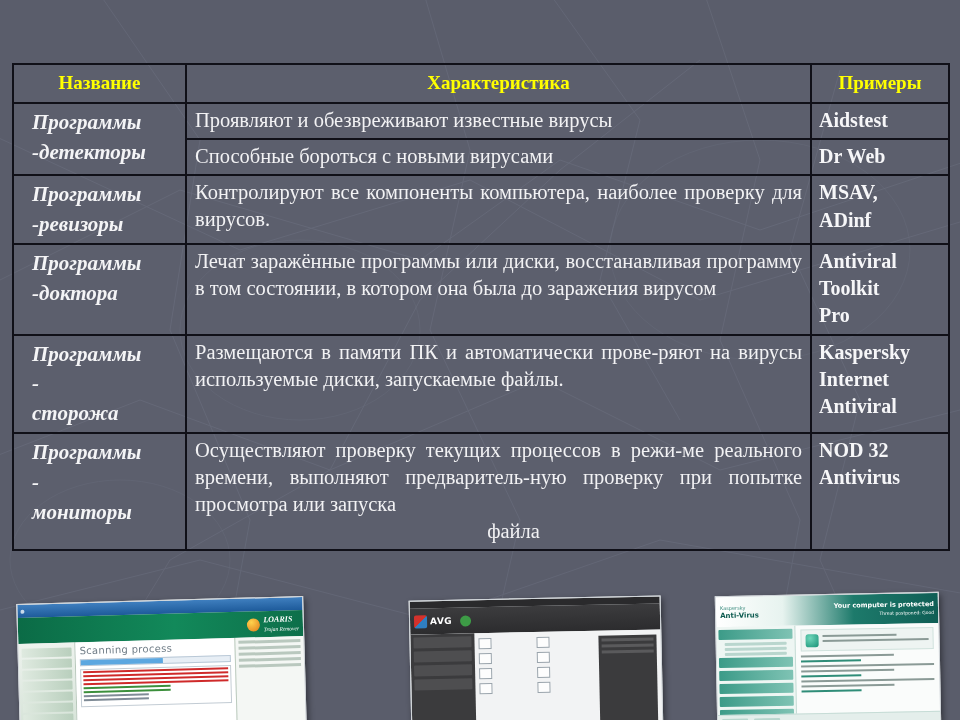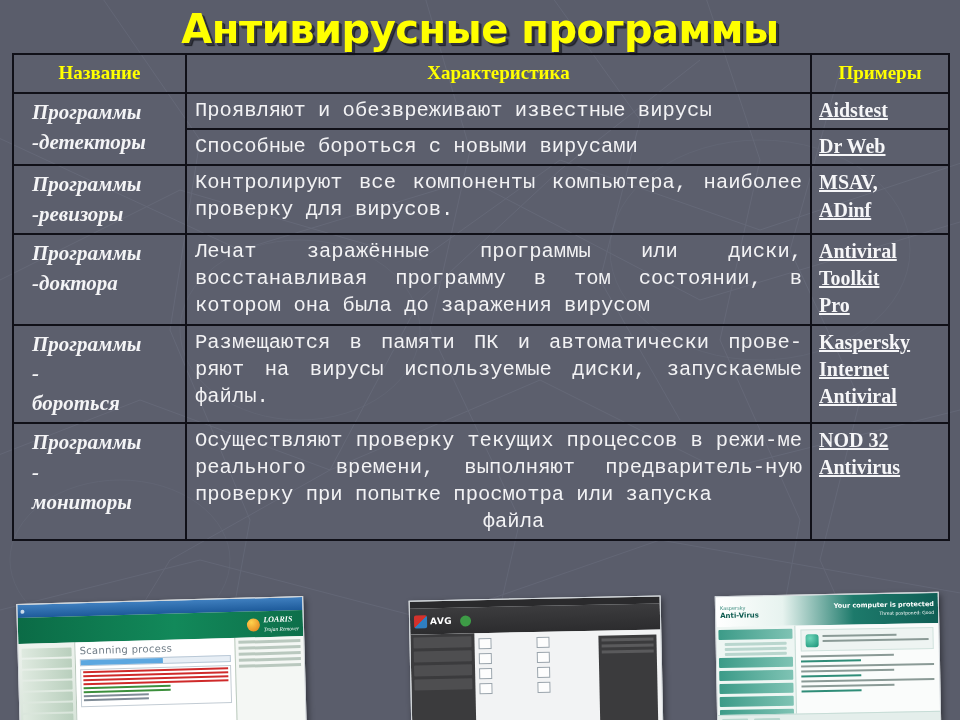--- a/index.html
+++ b/index.html
@@ -46,21 +46,21 @@
     text-shadow:
        2px 2px 0 #30323c,
        3px 3px 1px rgba(20,22,28,0.85);
     white-space: nowrap;
   }
 
   
   #av-table {
     position: absolute;
     left: 12px;
-    top: 53px;
+    top: 63px;
     width: 936px;
     border-collapse: collapse;
     table-layout: fixed;
     background: transparent;
   }
   #av-table td, #av-table th {
     border: 2px solid #101018;
     vertical-align: top;
     padding: 2px 6px 3px 18px;
     background: rgba(255,255,255,0.015);
@@ -95,38 +95,36 @@
   .name-cell .nm-line { display: block; white-space: nowrap; }
 
   
   .desc-cell {
     font-size: 20.5px;
     line-height: 1.32;
     color: #f2f2f4;
     text-align: justify;
     text-justify: inter-word;
     padding: 3px 8px 4px 8px !important;
-    font-family: Liberation Mono, monospace;
   }
   .desc-cell.nojustify { text-align: left; }
   .desc-cell .indent-line {
     display: block;
     text-align: center;
     padding-left: 30px;
   }
 
   
   .ex-cell {
     font-weight: bold;
     font-size: 20px;
     line-height: 1.36;
     color: #f6f6f8;
     text-align: left;
     padding: 3px 4px 4px 7px !important;
-    text-decoration: underline;
   }
   .ex-cell .ex-line { display: block; white-space: nowrap; }
 
   
   .shot {
     position: absolute;
     z-index: 3;
     background: #e9ecee;
     border: 1px solid #cfd4d8;
     box-shadow: 2px 3px 6px rgba(0,0,0,0.45);
@@ -304,21 +302,20 @@
   </g>
   <g stroke="#676b7b" stroke-width="1" fill="none" opacity="0.4">
     <ellipse cx="300" cy="330" rx="120" ry="90"></ellipse>
     <ellipse cx="760" cy="250" rx="150" ry="110"></ellipse>
     <ellipse cx="120" cy="560" rx="110" ry="80"></ellipse>
   </g>
 </svg>
 
 <div id="slide">
 
-  <div id="slide-title">Антивирусные программы</div>
 
   <table id="av-table">
     <colgroup>
       <col class="c-name">
       <col class="c-char">
       <col class="c-ex">
     </colgroup>
     <tbody>
       <tr>
         <td class="hdr-cell">Название</td>
@@ -365,21 +362,21 @@
           <span class="ex-line">Antiviral</span>
           <span class="ex-line">Toolkit</span>
           <span class="ex-line">Pro</span>
         </td>
       </tr>
 
       <tr>
         <td class="name-cell">
           <span class="nm-line">Программы</span>
           <span class="nm-line">-</span>
-          <span class="nm-line">бороться</span>
+          <span class="nm-line">сторожа</span>
         </td>
         <td class="desc-cell">Размещаются в памяти ПК и автоматически прове-ряют на вирусы используемые диски, запускаемые файлы.</td>
         <td class="ex-cell">
           <span class="ex-line">Kaspersky</span>
           <span class="ex-line">Internet</span>
           <span class="ex-line">Antiviral</span>
         </td>
       </tr>
 
       <tr>

